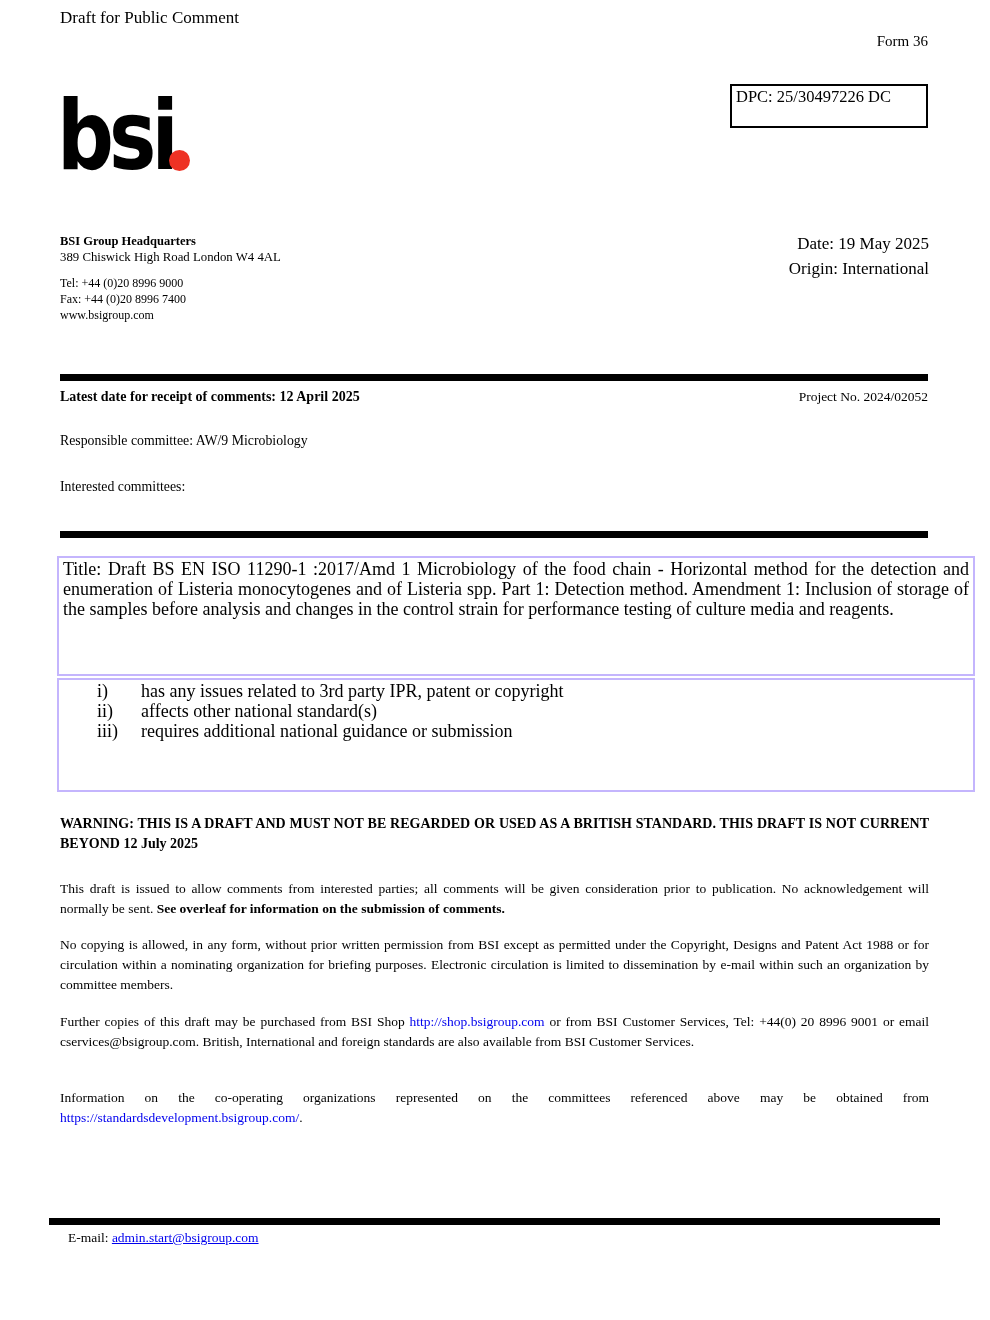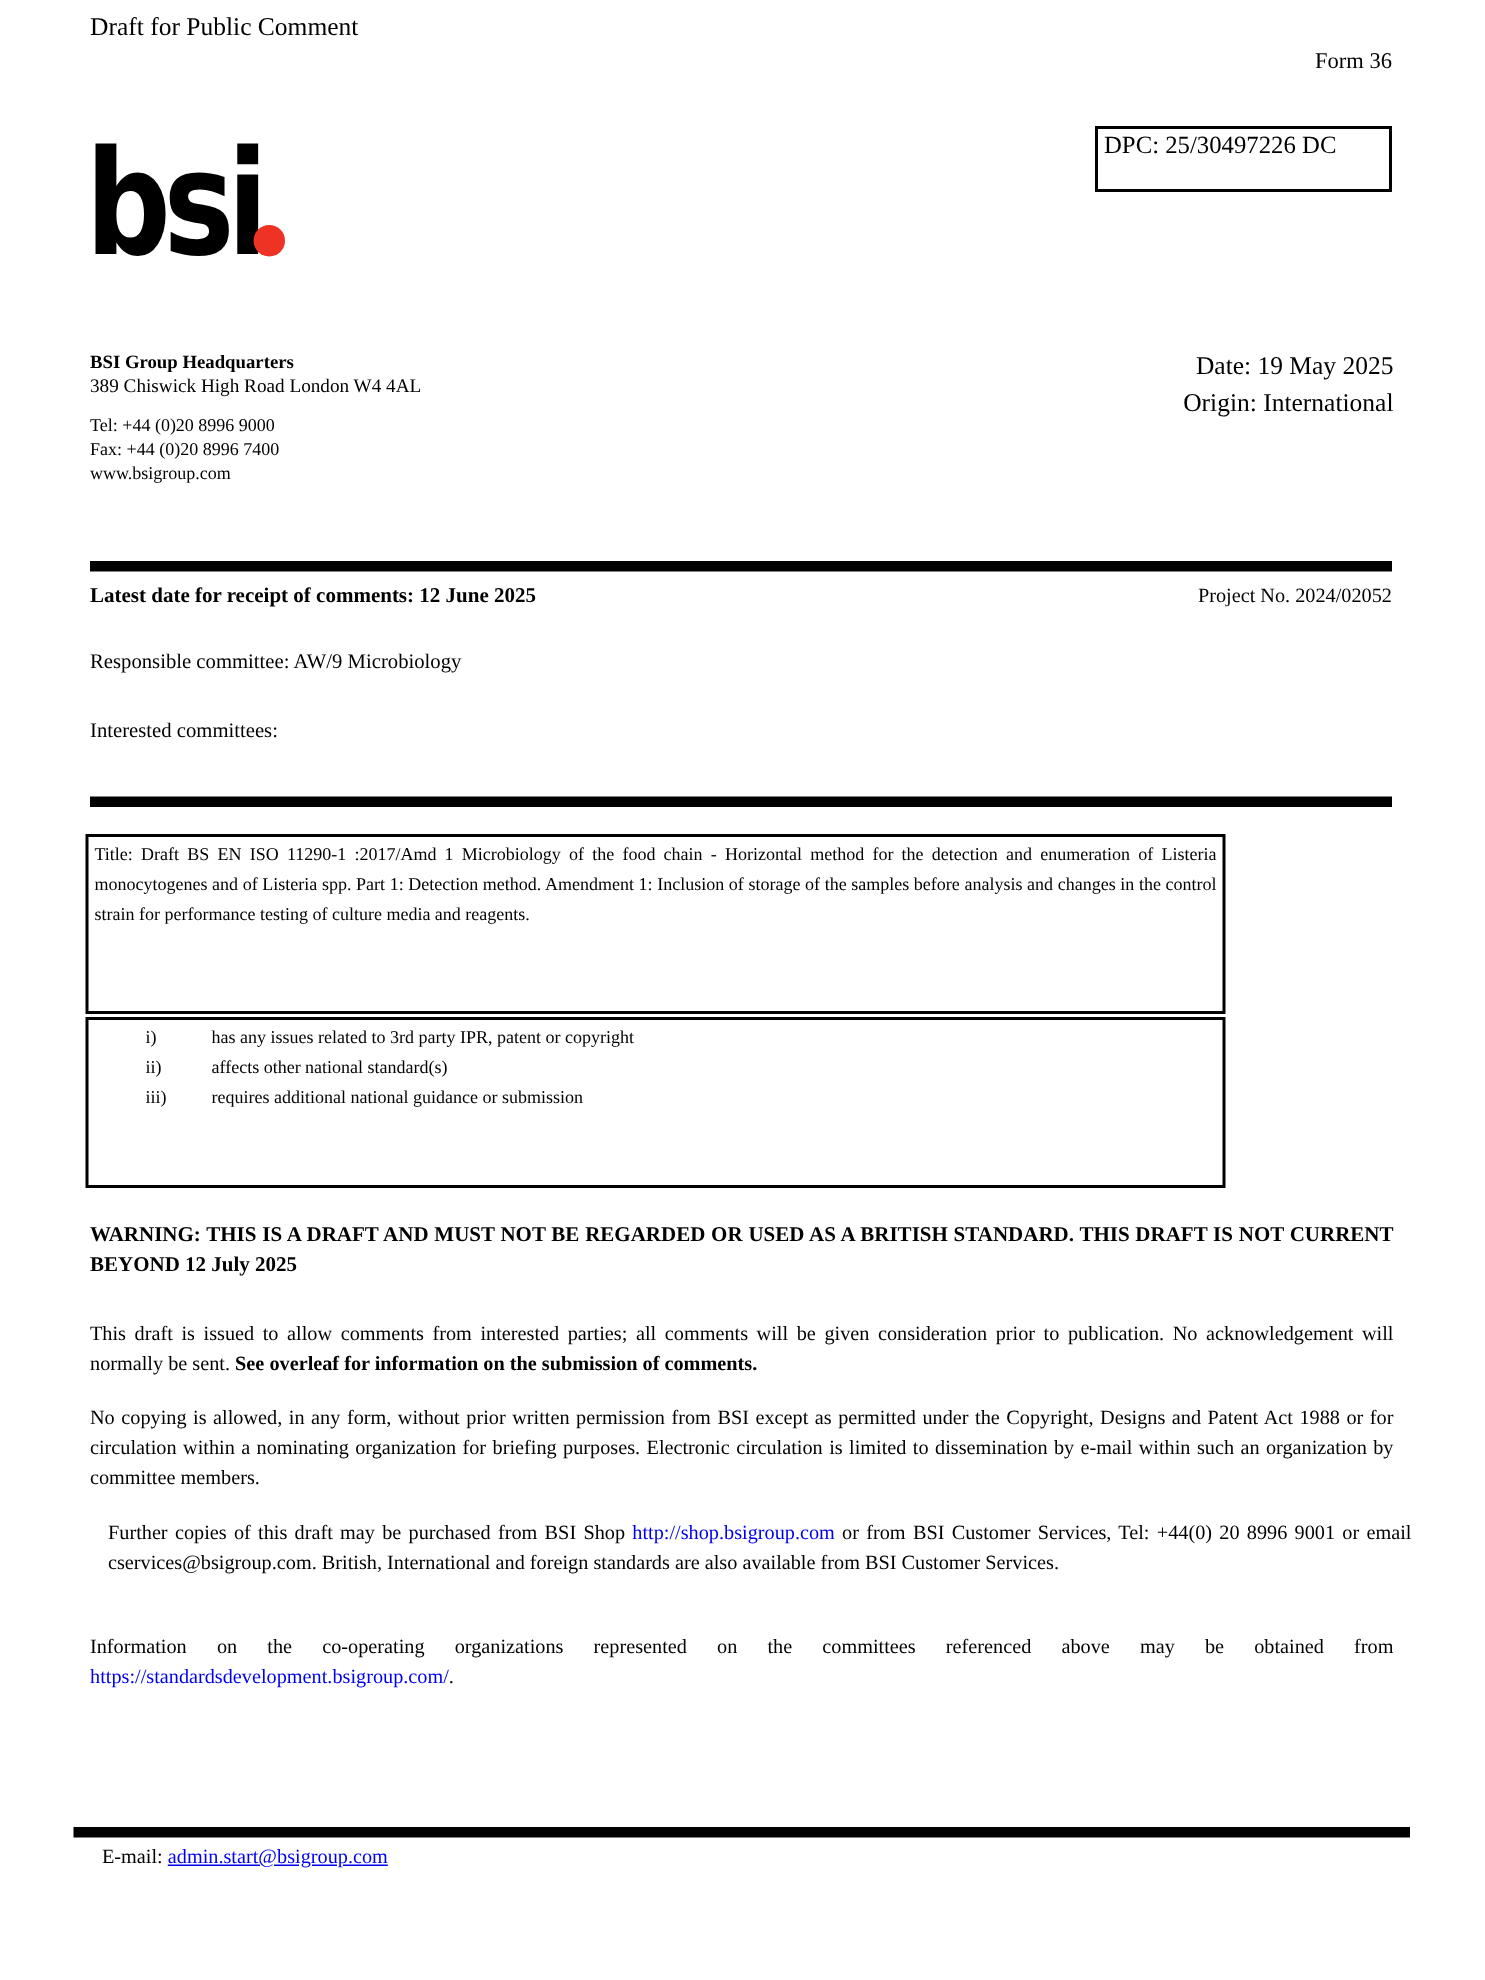--- a/index.html
+++ b/index.html
@@ -40,35 +40,35 @@
 
   
   .comments-row { left:60px; top:389px; width:868px; display:flex;
                   justify-content:space-between; align-items:baseline; }
   .comments-deadline { font-weight:bold; font-size:14px; }
   .project-number { font-size:13.5px; }
   .responsible { left:60px; top:433px; font-size:13.8px; }
   .interested  { left:60px; top:479px; font-size:13.8px; }
 
   
-  .box { left:57px; width:760px; border:2px solid #000000;
-         font-size:12px; line-height:20px; }
+  .box { left:57px; width:918px; border:2px solid #c4b5fd;
+         font-size:18px; line-height:20px; }
   .title-box { top:556px; height:120px; padding:1px 4px; text-align:justify; }
   .keywords-box { top:678px; height:114px; padding:1px 4px; }
   .kw-intro { text-align:justify; }
   .kw-item { display:flex; }
   .kw-num { width:44px; margin-left:34px; flex:none; }
   .kw-text { flex:1; }
 
   
   .para { left:60px; width:869px; font-size:13.5px; line-height:20px; text-align:justify; }
   .warning { top:814px; font-weight:bold; font-size:14px; }
   .p1 { top:879px; }
   .p2 { top:935px; }
-  .p3 { top:1012px;margin-left:12px; }
+  .p3 { top:1012px; }
   .p4 { top:1088px; }
   .bold { font-weight:bold; }
 
   .link { color:#0000ee; text-decoration:none; cursor:pointer; }
   .link.underline { text-decoration:underline; }
 
   
   .footer-email { left:68px; top:1230px; font-size:13.5px; }
 </style>
 </head>
@@ -95,21 +95,21 @@
 </div>
 
 <div class="abs date-block">
   <div>Date: 19 May 2025</div>
   <div>Origin: International</div>
 </div>
 
 <div class="rule rule-1"></div>
 
 <div class="abs comments-row">
-  <span class="comments-deadline">Latest date for receipt of comments: 12 June 2025</span>
+  <span class="comments-deadline">Latest date for receipt of comments: 12 April 2025</span>
   <span class="project-number">Project No. 2024/02052</span>
 </div>
 
 <div class="abs responsible">Responsible committee: AW/9 Microbiology</div>
 <div class="abs interested">Interested committees:</div>
 
 <div class="rule rule-2"></div>
 
 <div class="abs box title-box">
   <span>Title: Draft BS EN ISO 11290-1 :2017/Amd 1 Microbiology of the food chain - Horizontal method for the detection and enumeration of Listeria monocytogenes and of Listeria spp. Part 1: Detection method. Amendment 1: Inclusion of storage of the samples before analysis and changes in the control strain for performance testing of culture media and reagents.</span>

